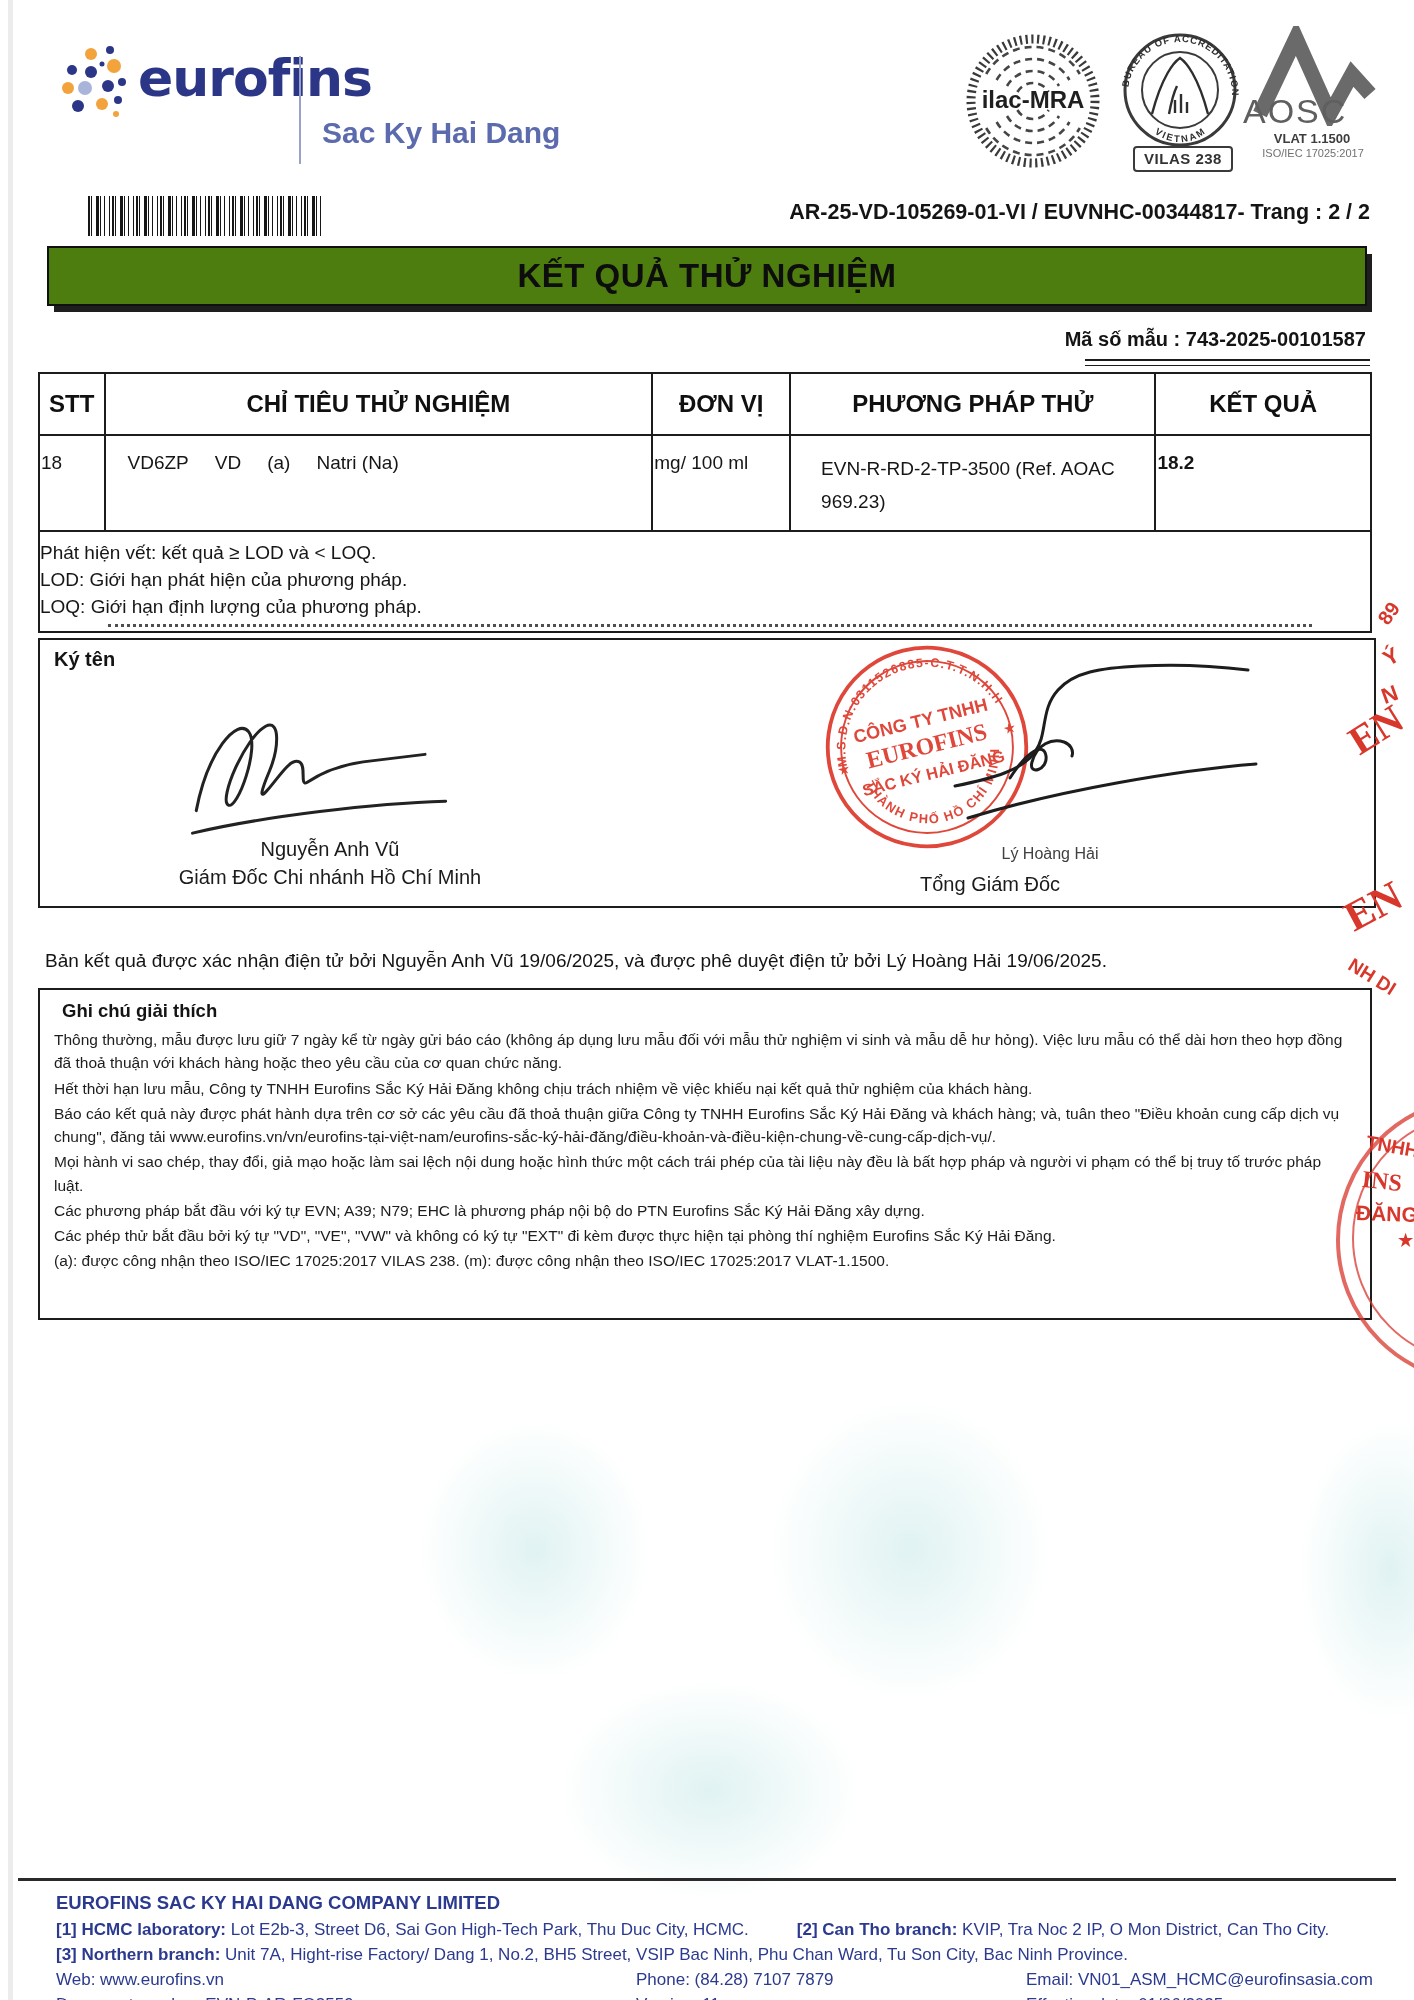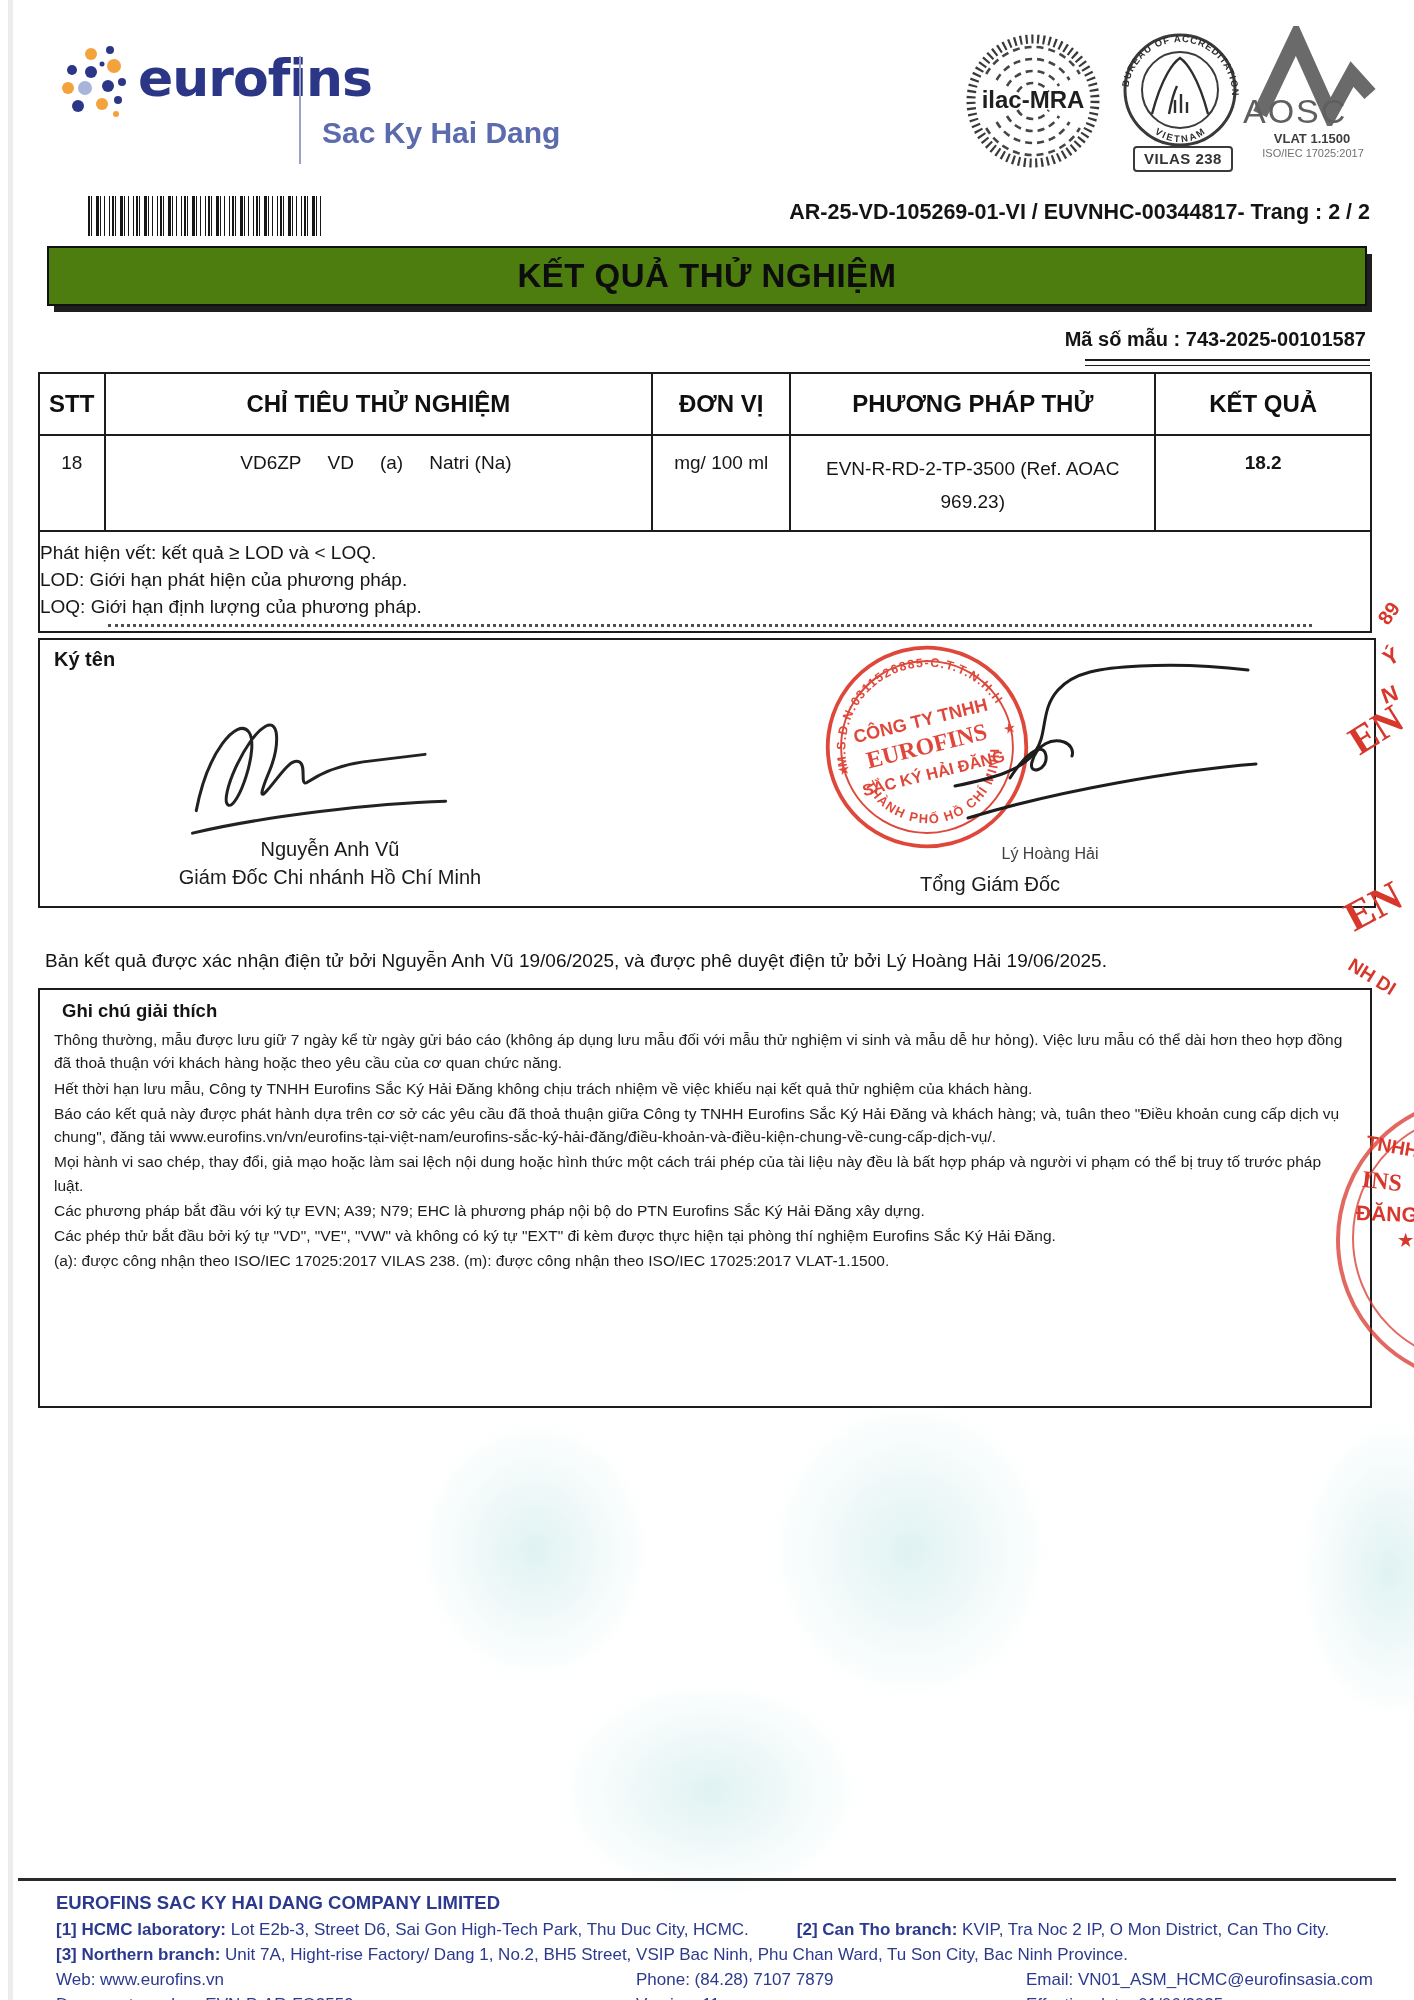--- a/index.html
+++ b/index.html
@@ -36,21 +36,21 @@
   .title-box .t{width:100%;text-align:center;font-size:33px;font-weight:bold;
                 line-height:56px;letter-spacing:.5px;color:#0d0d0d;}
   .sample-code{top:328px;right:48px;font-size:20px;font-weight:bold;color:#141414;}
   .sample-underline{left:1085px;top:359px;width:285px;height:4px;
                     border-top:2px solid #1c1c1c;border-bottom:1.5px solid #1c1c1c;}
 
   
   table.results{position:absolute;left:38px;top:372px;width:1334px;border-collapse:collapse;}
   table.results th,table.results td{border:2.5px solid #1c1c1c;}
   table.results th{height:58px;font-size:24px;font-weight:bold;text-align:center;color:#101010;}
-  table.results td{height:94px;font-size:19px;text-align:center;vertical-align:top;padding-top:16px;color:#161616;}
+  table.results td{height:94px;font-size:19px;vertical-align:top;padding-top:16px;color:#161616;}
   td.name-cell{text-align:left;padding-left:22px;}
   .name-cell span{margin-right:26px;}
   .col-stt{width:62px;}.col-name{width:552px;}.col-unit{width:136px;}.col-method{width:368px;}.col-result{width:216px;margin-left:20px;}
   .method-cell{padding-left:30px;padding-right:30px;line-height:1.75;}
   .result-val{font-weight:bold;}
 
   
   .lod-box{left:38px;top:530px;width:1334px;border:2.5px solid #1c1c1c;
            padding:8px 0 10px 0;background:#fff;box-sizing:border-box;}
   .lod-box div{font-size:19px;line-height:1.42;color:#161616;}
@@ -62,21 +62,21 @@
   .sig-left{left:170px;top:700px;width:300px;height:150px;}
   .sig-left-name{left:150px;top:838px;width:360px;text-align:center;font-size:20px;color:#1b1b1b;}
   .sig-left-title{left:110px;top:866px;width:440px;text-align:center;font-size:20px;color:#1b1b1b;}
   .stamp-main{left:822px;top:642px;width:210px;height:210px;opacity:.93;}
   .sig-right{left:940px;top:648px;width:330px;height:180px;}
   .sig-right-name{left:920px;top:845px;width:260px;text-align:center;font-size:16px;color:#404040;}
   .sig-right-title{left:920px;top:873px;width:260px;font-size:20px;color:#1b1b1b;}
 
   
   .confirm-line{left:45px;top:950px;font-size:19px;color:#141414;}
-  .notes-box{left:38px;top:988px;width:1334px;height:420px;border:2.5px solid #1c1c1c;
+  .notes-box{left:38px;top:988px;width:1334px;height:332px;border:2.5px solid #1c1c1c;
              box-sizing:border-box;padding:10px 17px 0 14px;}
   .notes-heading{font-size:18.5px;font-weight:bold;padding-left:8px;margin-bottom:6px;color:#141414;}
   .notes-box p{margin:0 0 2px 0;font-size:15.5px;line-height:1.5;color:#1d1d1d;}
 
   
   .frag{color:#d8372c;position:absolute;font-weight:bold;}
   .frag-serif{font-family:"Liberation Serif",serif;}
   .frag-arc{position:absolute;border:3px solid rgba(216,55,44,.75);border-radius:50%;
             border-top-color:transparent;border-left-color:transparent;border-bottom-color:transparent;}
   .frag-ring{position:absolute;border-radius:50%;border:4px solid rgba(216,55,44,.75);}

